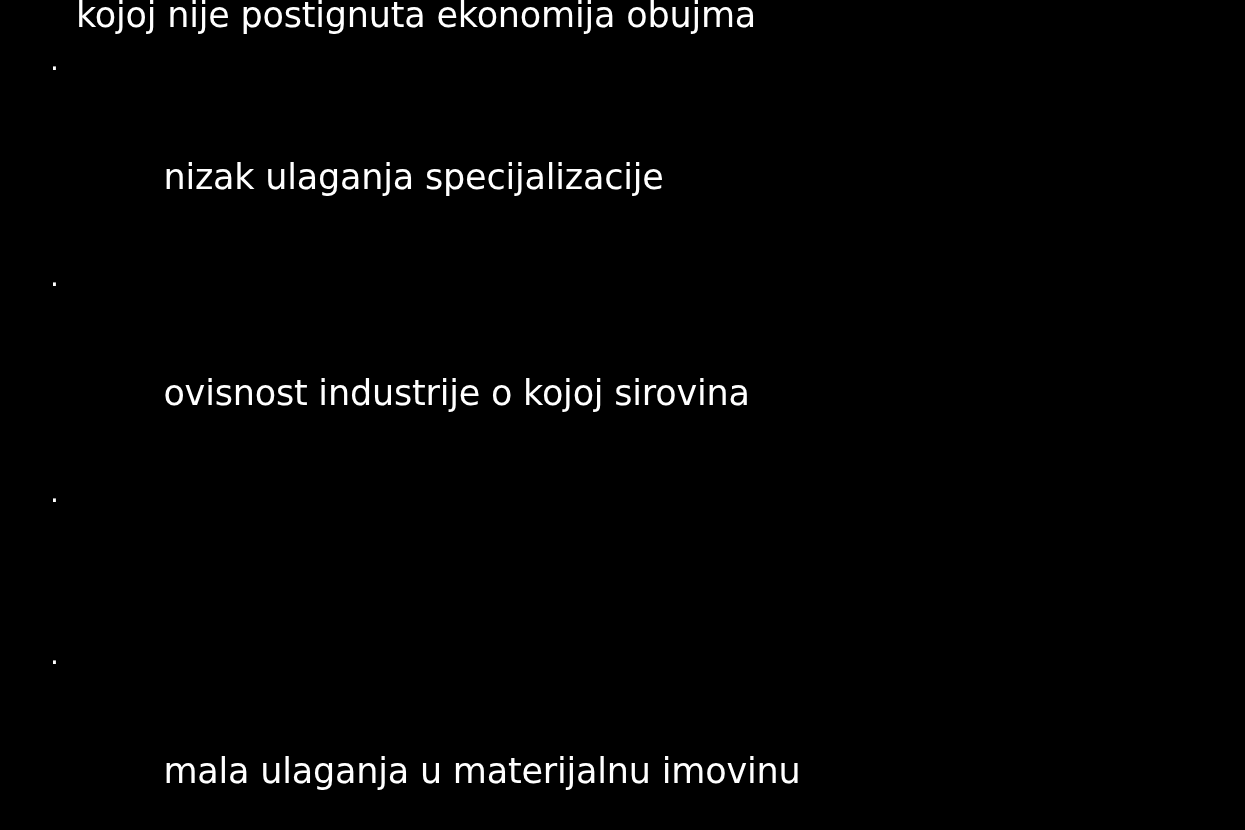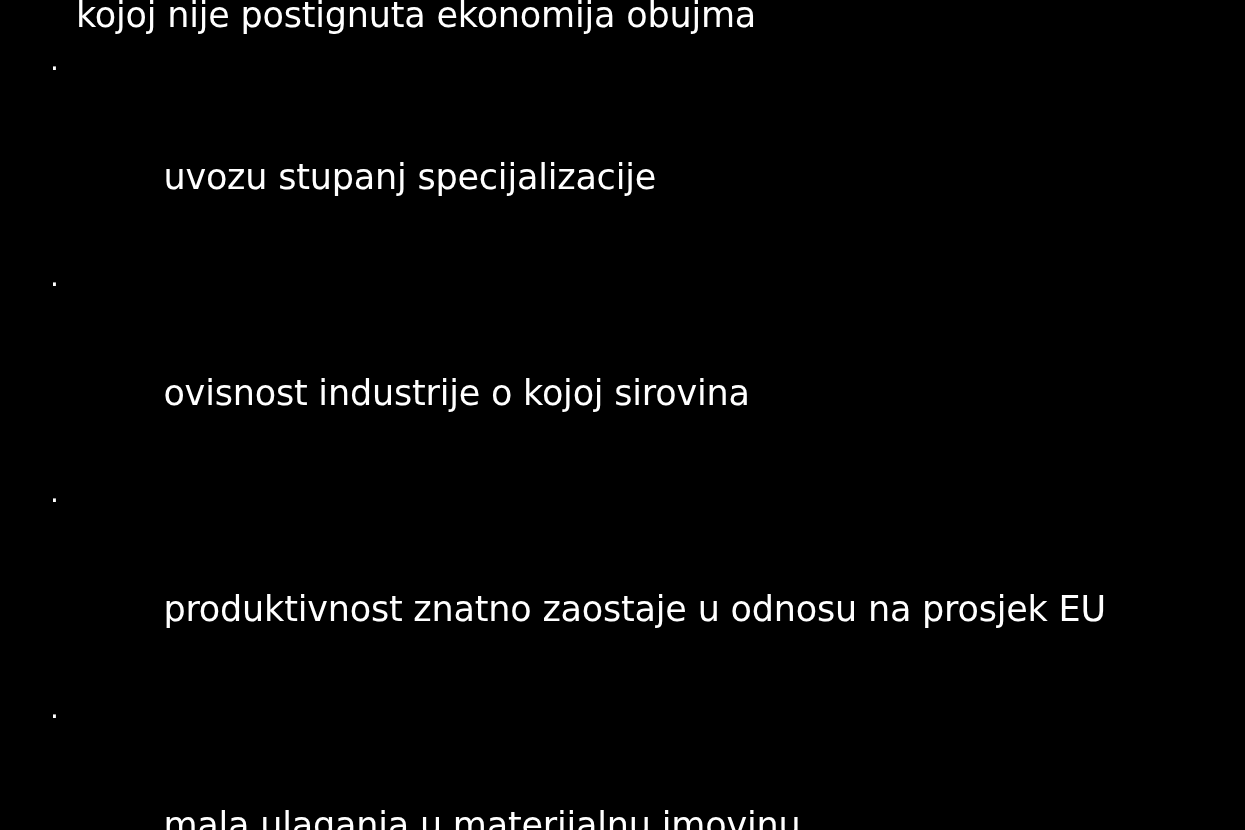--- a/index.html
+++ b/index.html
@@ -64,29 +64,28 @@
 <body>
 
 <div class="page">
   <div class="doc-body">
 
     <div class="cont-line">kojoj nije postignuta ekonomija obujma</div>
 
     <ul class="bullets">
       <li>
         <span class="marker">·</span>
-        <span>uvozu stupanj specijalizacije</span>
+        <span>nizak ulaganja specijalizacije</span>
       </li>
       <li>
         <span class="marker">·</span>
         <span>ovisnost industrije o kojoj sirovina</span>
       </li>
       <li>
         <span class="marker">·</span>
-        <span>produktivnost znatno zaostaje u odnosu na prosjek EU</span>
       </li>
       <li>
         <span class="marker">·</span>
         <span>mala ulaganja u materijalnu imovinu</span>
       </li>
 
     </ul>
   </div>
 </div>
 

